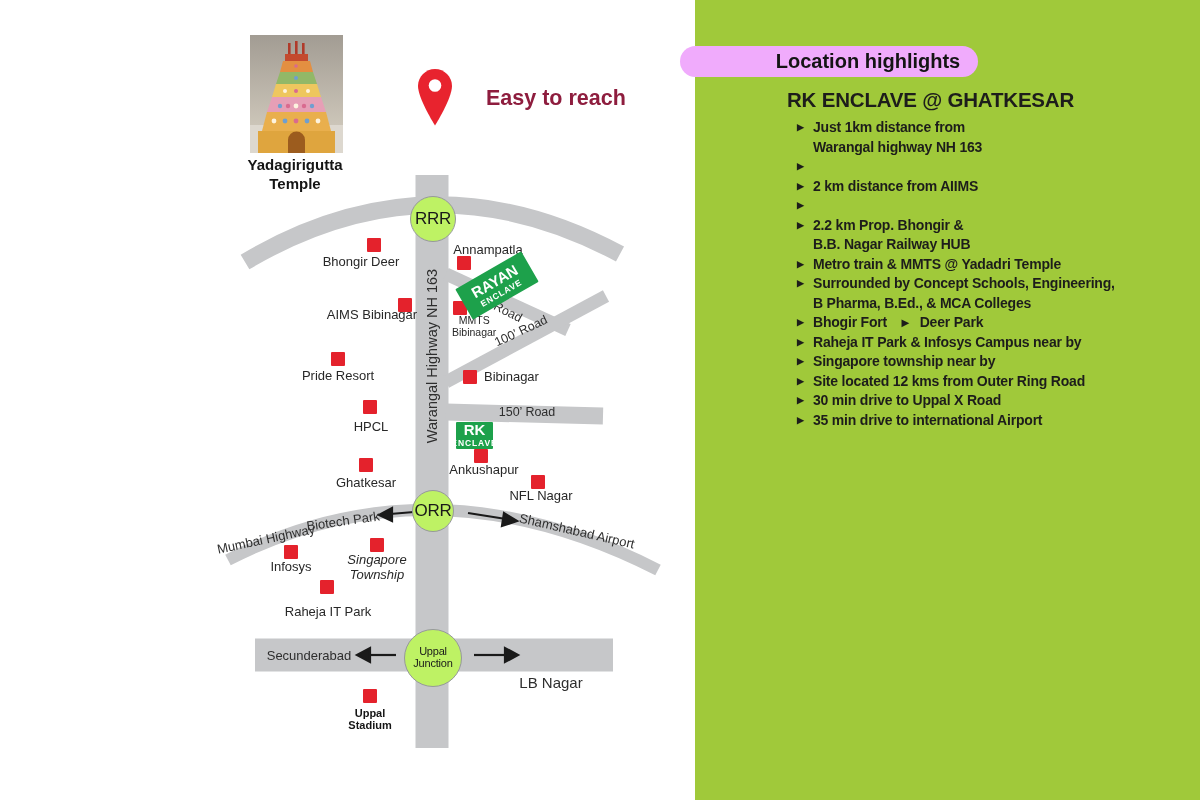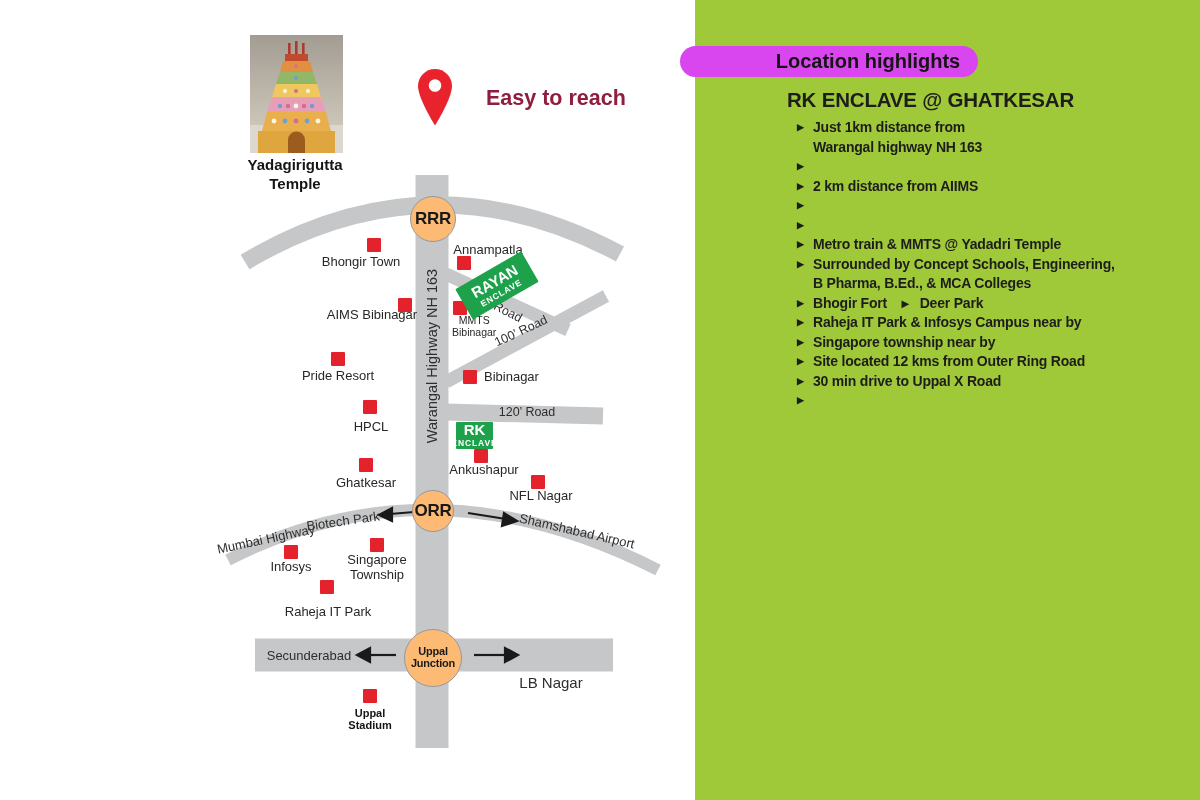--- a/index.html
+++ b/index.html
@@ -8,37 +8,37 @@
   svg{display:block;}
   .abs{position:absolute;}
 
   
   .map-svg{position:absolute;left:0;top:0;}
   .marker{position:absolute;width:14px;height:14px;background:#e4222c;border-radius:1px;}
   .map-label{position:absolute;white-space:pre-line;text-align:center;color:#282828;line-height:1.12;}
   .map-label.left{text-align:center;}
   .map-label.bold{font-weight:700;color:#151515;}
   .road-label{position:absolute;color:#2e2e2e;white-space:nowrap;}
-  .junction{position:absolute;background:#fdba74;border:1.6px solid #96989b;border-radius:50%;
-            display:flex;align-items:center;justify-content:center;font-weight:700;color:#191919;
+  .junction{position:absolute;background:#bef264;border:1.6px solid #96989b;border-radius:50%;
+            display:flex;align-items:center;justify-content:center;font-weight:400;color:#191919;
             text-align:center;white-space:pre-line;line-height:1.05;letter-spacing:-0.2px;}
   .enclave{position:absolute;background:#1da14b;color:#fff;display:flex;flex-direction:column;
            align-items:center;justify-content:center;text-align:center;border-radius:1px;}
   .enclave .l1{font-weight:700;font-size:15px;line-height:1;}
   .enclave .l2{font-weight:700;font-size:8.5px;letter-spacing:0.9px;line-height:1;margin-top:2px;}
 
   .temple-photo{position:absolute;left:250px;top:35px;}
   .temple-caption{position:absolute;left:244px;top:156px;width:102px;text-align:center;font-weight:700;
                   font-size:15px;line-height:1.25;color:#151515;white-space:pre-line;}
   .pin{position:absolute;left:417px;top:68px;}
   .easy{position:absolute;left:470px;top:86px;font-size:21.5px;font-weight:700;color:#8e1d3e;margin-left:16px;}
 
   
   .panel{position:absolute;left:695px;top:0;width:505px;height:800px;background:#a0c93a;}
-  .banner{position:absolute;left:680px;top:46px;width:298px;height:31px;background:#d946ef;
+  .banner{position:absolute;left:680px;top:46px;width:298px;height:31px;background:#f0abfc;
           border-radius:15.5px;display:flex;align-items:center;justify-content:center;
           padding-left:78px;box-sizing:border-box;font-size:20px;font-weight:700;color:#141414;}
   .hl-title{position:absolute;left:787px;top:88px;font-size:20.5px;font-weight:700;color:#1d1d1b;
             letter-spacing:-0.2px;}
   .hl-list{position:absolute;left:797px;top:118px;width:398px;list-style:none;margin:0;padding:0;}
   .hl-item{display:flex;align-items:flex-start;font-size:14px;font-weight:700;color:#1d1d1b;
            line-height:19.5px;letter-spacing:-0.2px;}
   .hl-bullet{flex:0 0 16px;font-size:9px;line-height:19.5px;color:#1d1d1b;}
   .hl-text{white-space:pre-line;}
 </style>
@@ -123,21 +123,21 @@
 Temple</div>
 
   <svg class="pin" width="36" height="59" viewBox="0 0 36 59">
     <path d="M18 1C8.6 1 1 8.6 1 18c0 12.7 17 39.5 17 39.5S35 30.7 35 18C35 8.6 27.4 1 18 1z" fill="#e8232e"></path>
     <circle cx="18" cy="17.5" r="6.3" fill="#fff"></circle>
   </svg>
   <div class="easy">Easy to reach</div>
 
   <div id="map-overlay" class="abs" style="left:0;top:0;width:695px;height:800px;">
       <div class="marker" style="left: 367px; top: 238px;"></div>
-      <div class="map-label" style="font-size: 13px; left: 361px; top: 262px; transform: translate(-50%, -50%);">Bhongir Town</div>
+      <div class="map-label" style="font-size: 13px; left: 361px; top: 262px; transform: translate(-50%, -50%);">Bhongir Deer</div>
       <div class="marker" style="left: 457px; top: 256px;"></div>
       <div class="map-label" style="font-size: 13px; left: 488px; top: 250px; transform: translate(-50%, -50%);">Annampatla</div>
       <div class="marker" style="left: 398px; top: 298px;"></div>
       <div class="map-label" style="font-size: 13px; left: 372px; top: 315px; transform: translate(-50%, -50%);">AIMS Bibinagar</div>
       <div class="marker" style="left: 453px; top: 301px;"></div>
       <div class="map-label left" style="font-size: 10.5px; left: 452px; top: 327px; transform: translate(0px, -50%);">MMTS
 Bibinagar</div>
       <div class="marker" style="left: 331px; top: 352px;"></div>
       <div class="map-label" style="font-size: 13px; left: 338px; top: 376px; transform: translate(-50%, -50%);">Pride Resort</div>
       <div class="marker" style="left: 463px; top: 370px;"></div>
@@ -146,31 +146,31 @@
       <div class="map-label" style="font-size: 13px; left: 371px; top: 427px; transform: translate(-50%, -50%);">HPCL</div>
       <div class="marker" style="left: 474px; top: 449px;"></div>
       <div class="map-label" style="font-size: 13px; left: 484px; top: 470px; transform: translate(-50%, -50%);">Ankushapur</div>
       <div class="marker" style="left: 359px; top: 458px;"></div>
       <div class="map-label" style="font-size: 13px; left: 366px; top: 483px; transform: translate(-50%, -50%);">Ghatkesar</div>
       <div class="marker" style="left: 531px; top: 475px;"></div>
       <div class="map-label" style="font-size: 13px; left: 541px; top: 496px; transform: translate(-50%, -50%);">NFL Nagar</div>
       <div class="marker" style="left: 284px; top: 545px;"></div>
       <div class="map-label" style="font-size: 13px; left: 291px; top: 567px; transform: translate(-50%, -50%);">Infosys</div>
       <div class="marker" style="left: 370px; top: 538px;"></div>
-      <div class="map-label" style="font-size: 13px; left: 377px; top: 568px; transform: translate(-50%, -50%);">Singapore
+      <div class="map-label" style="font-size: 13px; left: 377px; top: 568px; transform: translate(-50%, -50%); font-style: italic;">Singapore
 Township</div>
       <div class="marker" style="left: 320px; top: 580px;"></div>
       <div class="map-label" style="font-size: 13px; left: 328px; top: 602px; transform: translate(-50%, -50%); margin-top: 10px;">Raheja IT Park</div>
       <div class="marker" style="left: 363px; top: 689px;"></div>
       <div class="map-label bold" style="font-size: 11px; left: 370px; top: 719px; transform: translate(-50%, -50%);">Uppal
 Stadium</div>
       <div class="road-label" style="font-size: 14.5px; left: 432px; top: 356px; transform: translate(-50%, -50%) rotate(-90deg);">Warangal Highway NH 163</div>
       <div class="road-label" style="font-size: 12.5px; left: 496px; top: 306px; transform: translate(-50%, -50%) rotate(27deg);">100’ Road</div>
       <div class="road-label" style="font-size: 12.5px; left: 521px; top: 331px; transform: translate(-50%, -50%) rotate(-25deg);">100’ Road</div>
-      <div class="road-label" style="font-size: 12.5px; left: 527px; top: 412px; transform: translate(-50%, -50%) rotate(0deg);">120’ Road</div>
+      <div class="road-label" style="font-size: 12.5px; left: 527px; top: 412px; transform: translate(-50%, -50%) rotate(0deg);">150’ Road</div>
       <div class="road-label" style="font-size: 13px; left: 266px; top: 539px; transform: translate(-50%, -50%) rotate(-12deg);">Mumbai Highway</div>
       <div class="road-label" style="font-size: 13px; left: 343px; top: 521px; transform: translate(-50%, -50%) rotate(-8deg);">Biotech Park</div>
       <div class="road-label" style="font-size: 13px; left: 577px; top: 531px; transform: translate(-50%, -50%) rotate(13deg);">Shamshabad Airport</div>
       <div class="road-label" style="font-size: 13px; left: 309px; top: 655px; transform: translate(-50%, -50%) rotate(0deg);">Secunderabad</div>
       <div class="road-label" style="font-size: 15px; left: 551px; top: 655px; transform: translate(-50%, -50%) rotate(0deg); margin-top: 27px;">LB Nagar</div>
       <div class="junction" style="left: 410px; top: 196px; height: 44px; width: 44px; font-size: 17px;">RRR</div>
       <div class="junction" style="left: 412px; top: 490px; height: 40px; width: 40px; font-size: 17px;">ORR</div>
       <div class="junction" style="left: 404px; top: 629px; height: 56px; width: 56px; font-size: 11px;">Uppal
 Junction</div>
       <div class="enclave" style="left: 459px; top: 267.5px; width: 76px; height: 35px; transform: rotate(-30deg);">
@@ -197,20 +197,22 @@
       </li>
       <li class="hl-item">
         <span class="hl-bullet">▶</span>
         <span class="hl-text">2 km distance from AIIMS</span>
       </li>
       <li class="hl-item">
         <span class="hl-bullet">▶</span>
       </li>
       <li class="hl-item">
         <span class="hl-bullet">▶</span>
+        <span class="hl-text">2.2 km Prop. Bhongir &amp;
+B.B. Nagar Railway HUB</span>
       </li>
       <li class="hl-item">
         <span class="hl-bullet">▶</span>
         <span class="hl-text">Metro train &amp; MMTS @ Yadadri Temple</span>
       </li>
       <li class="hl-item">
         <span class="hl-bullet">▶</span>
         <span class="hl-text">Surrounded by Concept Schools, Engineering,
 B Pharma, B.Ed., &amp; MCA Colleges</span>
       </li>
@@ -229,16 +231,17 @@
       <li class="hl-item">
         <span class="hl-bullet">▶</span>
         <span class="hl-text">Site located 12 kms from Outer Ring Road</span>
       </li>
       <li class="hl-item">
         <span class="hl-bullet">▶</span>
         <span class="hl-text">30 min drive to Uppal X Road</span>
       </li>
       <li class="hl-item">
         <span class="hl-bullet">▶</span>
+        <span class="hl-text">35 min drive to international Airport</span>
       </li>
     </ul>
 
 </div>
 
 </body></html>

